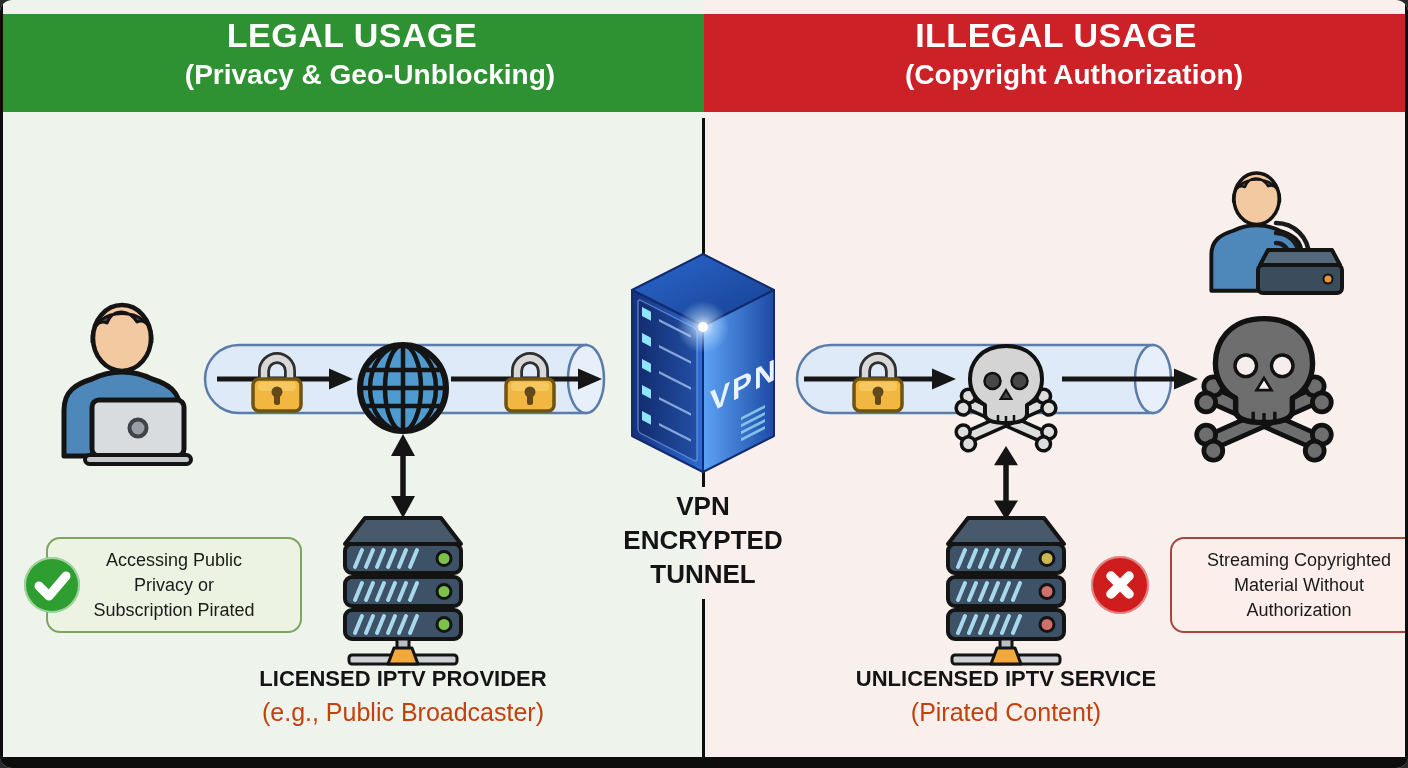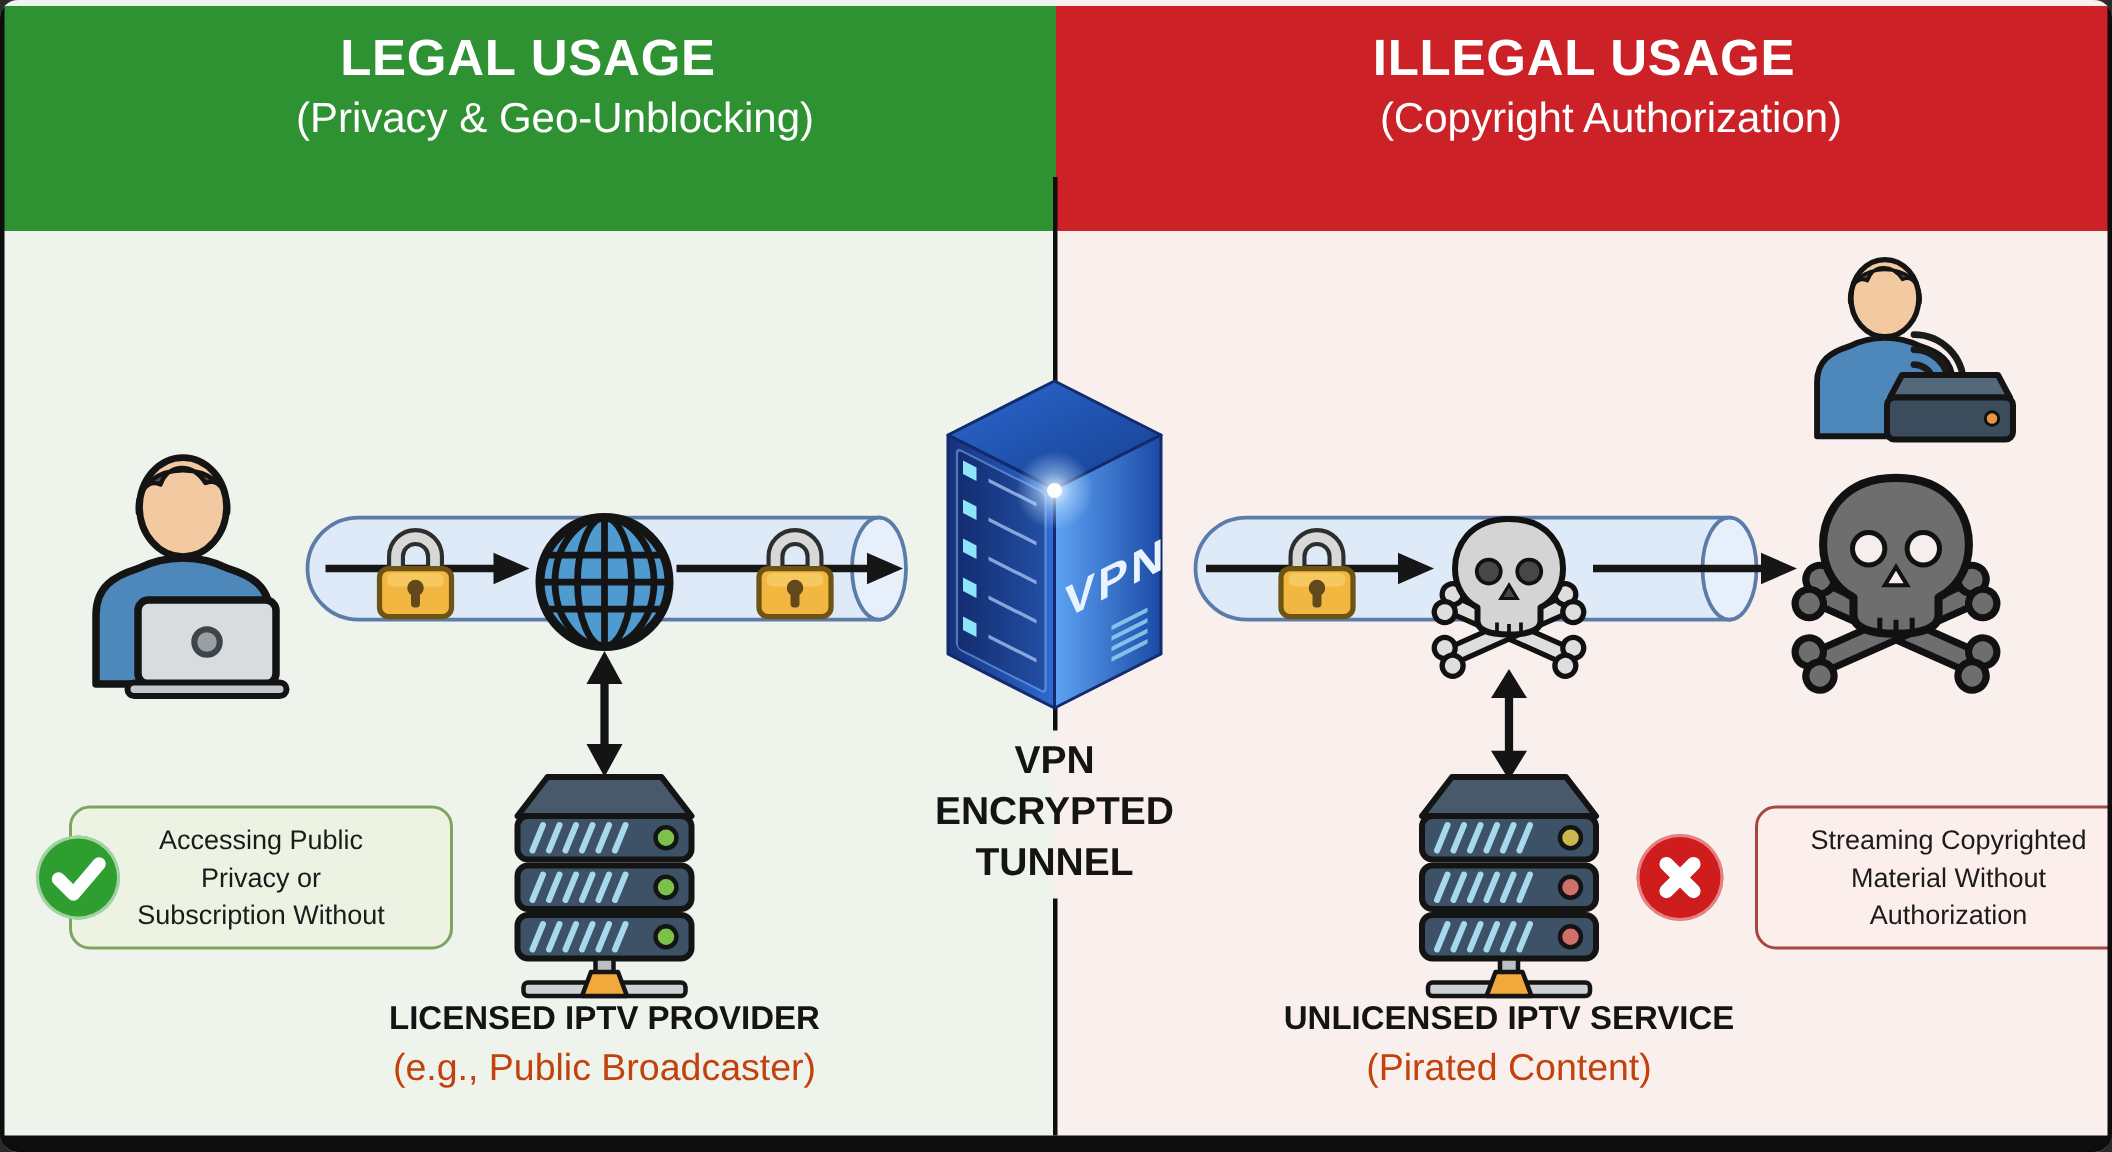--- a/index.html
+++ b/index.html
@@ -6,25 +6,25 @@
   .stage{
     position:relative;width:1408px;height:768px;overflow:hidden;
     background:#0d0d0d;border-radius:12px;
     font-family:"Liberation Sans","DejaVu Sans",sans-serif;
   }
   .abs{position:absolute;}
   
   .panel-left{left:0;top:0;width:704px;height:768px;background:var(--panel_left_bg,#eef3ec);}
   .panel-right{left:704px;top:0;width:704px;height:768px;background:var(--panel_right_bg,#f9f0ed);}
   
-  .header{top:4px;width:704px;height:150px;color:#fff;text-align:center;box-sizing:border-box;padding-top:14px;}
+  .header{top:14px;width:704px;height:98px;color:#fff;text-align:center;box-sizing:border-box;}
   .header-legal{left:0;background:var(--legal_green,#2e9132);}
   .header-illegal{left:704px;background:var(--illegal_red,#cb2127);}
   .header .t1{font-size:34px;font-weight:700;line-height:42px;letter-spacing:.5px;}
-  .header .t2{font-size:28px;font-weight:400;line-height:38px;margin-left:36px;}
+  .header .t2{font-size:28px;font-weight:700;line-height:38px;margin-left:36px;}
   
   .divider{left:702px;top:118px;width:3px;height:639px;background:#0f0f0f;}
   
   .vpn-label{
     left:608px;top:487px;width:190px;text-align:center;z-index:5;
     background:linear-gradient(90deg,var(--panel_left_bg,#eef3ec) 0 50%,var(--panel_right_bg,#f9f0ed) 50% 100%);
     padding:2px 0 8px 0;
   }
   .vpn-label div{font-size:26px;font-weight:700;line-height:34px;color:#141414;}
   
@@ -263,21 +263,21 @@
   <div class="abs vpn-label">
     <div>VPN</div>
     <div>ENCRYPTED</div>
     <div>TUNNEL</div>
   </div>
 
   <div class="abs callout callout-legal">
     <div>
       <div class="line">Accessing Public</div>
       <div class="line">Privacy or</div>
-      <div class="line">Subscription Without</div>
+      <div class="line">Subscription Pirated</div>
     </div>
   </div>
   <div class="abs badge badge-check">
     <svg width="56" height="56" viewBox="0 0 56 56">
       <path d="M 15,29 L 25,39 L 42,19" fill="none" stroke="#ffffff" stroke-width="9" stroke-linecap="round" stroke-linejoin="round"></path>
     </svg>
   </div>
 
   <div class="abs callout callout-illegal">
     <div>

